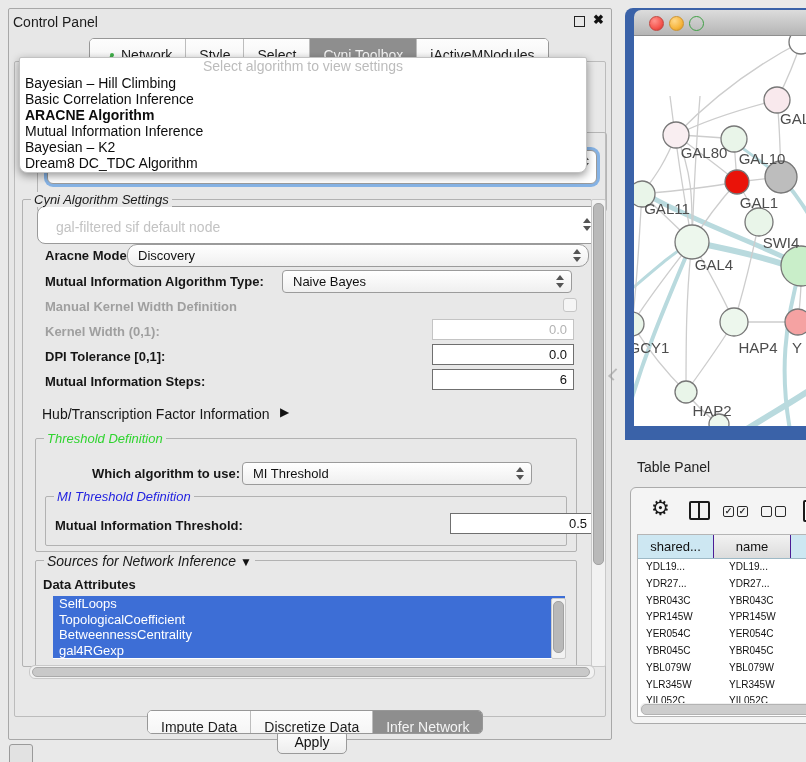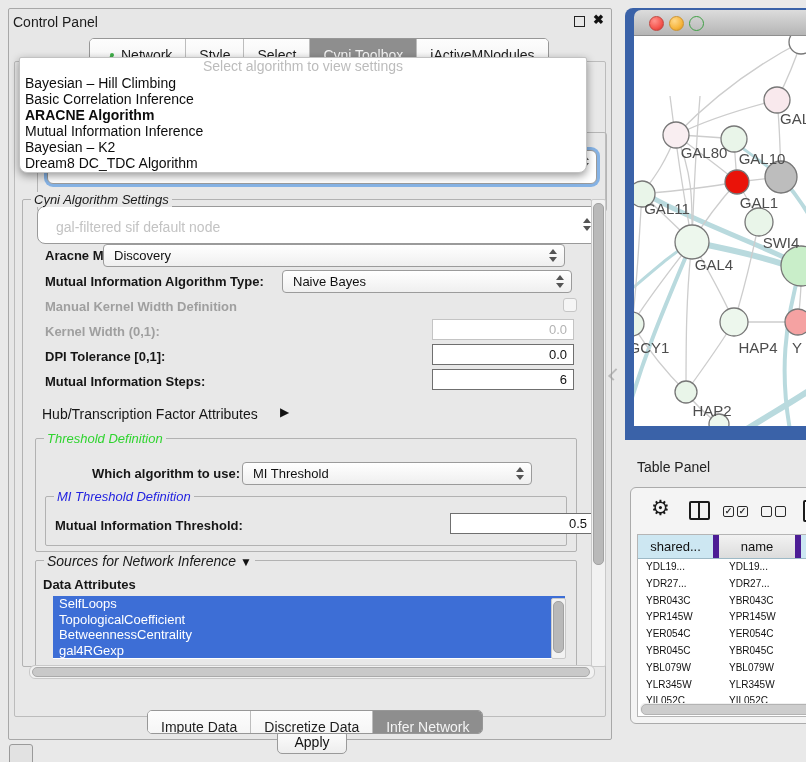--- a/index.html
+++ b/index.html
@@ -75,21 +75,21 @@
   .table-panel{position:absolute;left:630px;top:487px;width:200px;height:235px;background:#f4f4f4;border:1px solid #ababab;border-radius:6px;}
   .tp-toolbar{position:absolute;left:0;top:0;right:0;height:44px;}
   .gear{position:absolute;left:20px;top:8px;font-size:21px;color:#1b1b1b;}
   .col-icon{position:absolute;left:58px;top:13px;width:17px;height:15px;border:2px solid #1b1b1b;border-radius:2px;}
   .col-icon:after{content:"";position:absolute;left:6.5px;top:0;bottom:0;width:2px;background:#1b1b1b;}
   .cbpair{position:absolute;top:18px;display:flex;gap:3px;}
   .cb{width:9px;height:9px;border:1.5px solid #2a2a2a;border-radius:2px;font-size:9px;line-height:8px;color:#2a2a2a;text-align:center;font-weight:bold;}
   .doc-icon{position:absolute;left:172px;top:12px;width:16px;height:18px;border:2px solid #1b1b1b;border-radius:2px;background:#fff;}
   .ttable{position:absolute;left:6px;top:46px;right:-1px;bottom:6px;background:#fff;border:1px solid #b5b5b5;overflow:hidden;}
   .thead{display:flex;height:23px;border-bottom:1px solid #9db9c6;}
-  .th{font-size:13px;color:#111;text-align:center;line-height:23px;border-right:6px solid #4c1d95;overflow:hidden;white-space:nowrap;}
+  .th{font-size:13px;color:#111;text-align:center;line-height:23px;border-right:1px solid #4c1d95;overflow:hidden;white-space:nowrap;}
   .th.blue{background:#cde7f2;}
   .th.gray{background:linear-gradient(#f2f2f2,#dcdcdc);}
   .trow{display:flex;height:16.8px;line-height:16.8px;}
   .tcell{font-size:10px;color:#111;padding-left:8px;overflow:hidden;white-space:nowrap;}
   .tp-hscroll{position:absolute;left:2px;right:2px;bottom:2px;height:11px;background:#f0f0f0;border-radius:5px;}
   .tp-hthumb{position:absolute;left:1px;right:8px;top:1px;height:9px;background:#cdcdcd;border:1px solid #b3b3b3;border-radius:5px;}
   
   .divider-handle{position:absolute;left:611px;top:369px;width:5px;height:9px;border-left:2px solid #9c9c9c;border-bottom:2px solid #9c9c9c;transform:rotate(45deg);opacity:.6;}
   .corner-btn{position:absolute;left:9px;top:744px;width:22px;height:22px;border:1px solid #9a9a9a;border-radius:3px;background:#e2e2e2;}
 </style>
@@ -139,39 +139,39 @@
     <div class="hidden-combo">
       <span class="ghost">gal-filtered sif default node</span>
       <span class="spinner" style="top:10px;"></span>
     </div>
 
     <div class="fieldset" style="left:7px;top:137px;width:568px;height:466px;">
       <span class="legend">Cyni Algorithm Settings</span>
     </div>
 
     <span class="flabel" style="left:30px;top:186px;">Aracne Mode:</span>
-    <div class="combo" style="left:88px;top:182px;width:450px;">
+    <div class="combo" style="left:112px;top:182px;width:450px;border-radius:10px;">
       <span>Discovery</span>
       <span class="spinner"></span>
     </div>
     <span class="flabel" style="left:30px;top:212px;">Mutual Information Algorithm Type:</span>
     <div class="combo" style="left:267px;top:208px;width:278px;">
       <span>Naive Bayes</span>
       <span class="spinner"></span>
     </div>
     <span class="flabel disabled" style="left:30px;top:237px;">Manual Kernel Width Definition</span>
     <div class="checkbox" style="left:548px;top:236px;"></div>
     <span class="flabel disabled" style="left:30px;top:262px;">Kernel Width (0,1):</span>
     <div class="nfield disabled" style="left:417px;top:257px;width:128px;">0.0</div>
     <span class="flabel" style="left:30px;top:287px;">DPI Tolerance [0,1]:</span>
     <div class="nfield" style="left:417px;top:282px;width:128px;">0.0</div>
     <span class="flabel" style="left:30px;top:312px;">Mutual Information Steps:</span>
     <div class="nfield" style="left:417px;top:307px;width:128px;">6</div>
 
-    <span class="flabel" style="left:27px;top:344px;font-weight:normal;font-size:14px;">Hub/Transcription Factor Attributes</span>
+    <span class="flabel" style="left:27px;top:344px;font-weight:normal;font-size:14px;">Hub/Transcription Factor Information</span>
     <span class="tri" style="position:absolute;left:265px;top:343px;">▶</span>
 
     <div class="fieldset" style="left:20px;top:376px;width:540px;height:112px;">
       <span class="legend green">Threshold Definition</span>
     </div>
     <span class="flabel" style="left:77px;top:404px;">Which algorithm to use:</span>
     <div class="combo" style="left:227px;top:400px;width:278px;">
       <span>MI Threshold</span>
       <span class="spinner"></span>
     </div>

